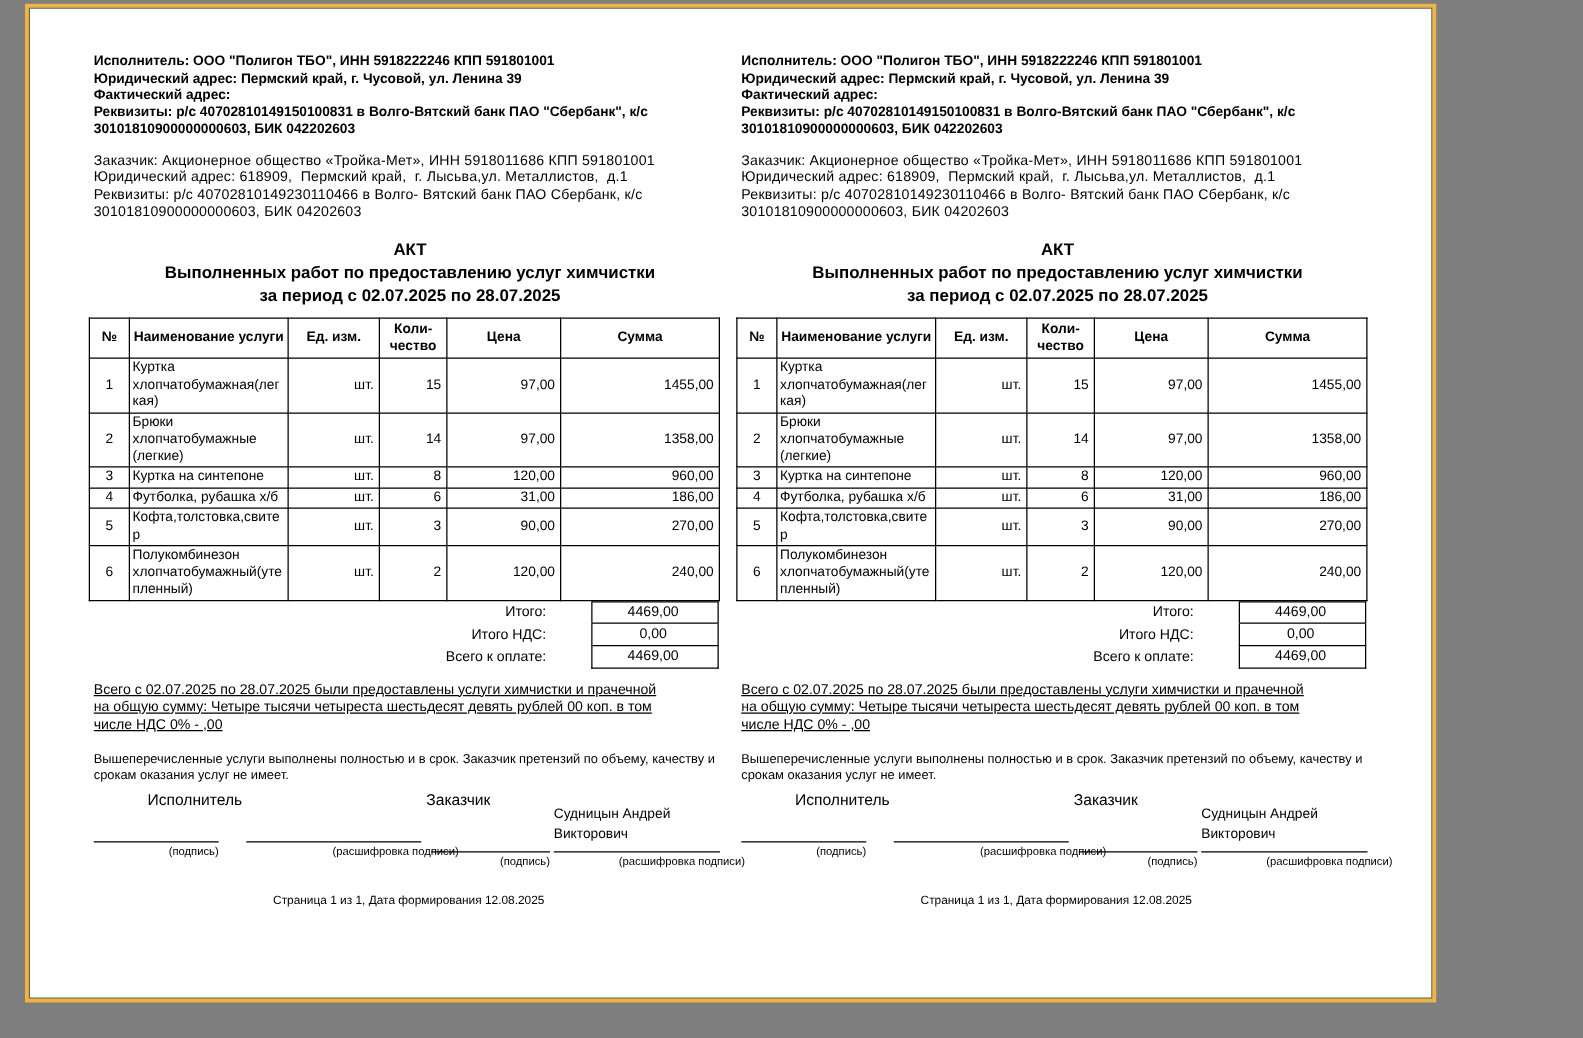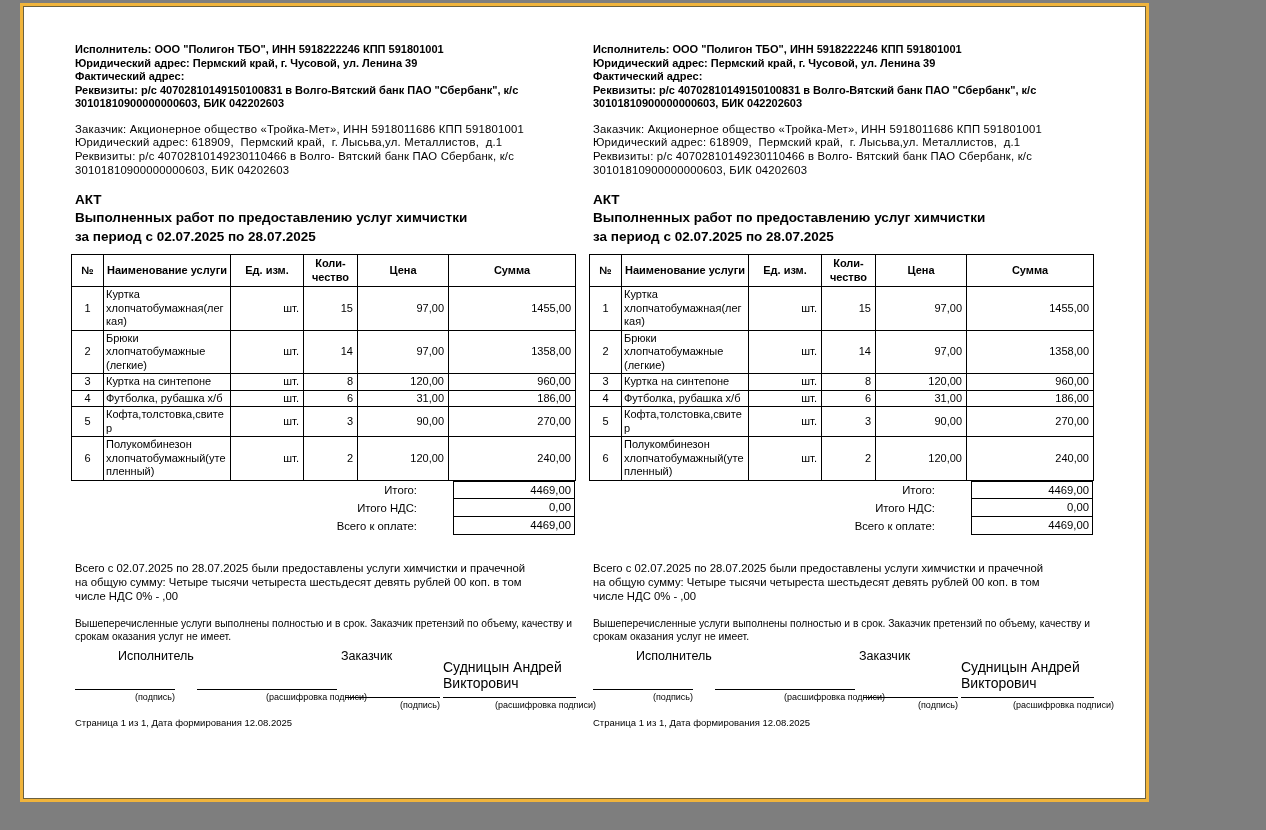--- a/index.html
+++ b/index.html
@@ -18,21 +18,21 @@
   }
   .doc-copy{position:absolute;top:36px;width:506px;}
   .copy-left{left:51px;}
   .copy-right{left:569px;}
 
   .block .bline{font-size:11px;line-height:13.5px;white-space:pre-wrap;}
   .executor .bline{font-weight:bold;}
   .customer{margin-top:12px;}
   .customer .bline{font-size:11.3px;line-height:13.8px;letter-spacing:0.2px;}
 
-  .title{margin-top:13px;text-align:left;font-weight:bold;font-size:13.5px;line-height:18.5px;}
+  .title{margin-top:13px;text-align:center;font-weight:bold;font-size:13.5px;line-height:18.5px;}
 
   table.act-table{
     border-collapse:collapse;table-layout:fixed;
     width:504px;margin-left:-4px;margin-top:8px;
   }
   .act-table col.w0{width:32px}
   .act-table col.w1{width:127px}
   .act-table col.w2{width:73px}
   .act-table col.w3{width:54px}
   .act-table col.w4{width:91px}
@@ -43,45 +43,45 @@
   }
   .act-table th{font-weight:bold;text-align:center;padding:2px 1px;line-height:13.5px;}
   td.c-num{text-align:center;}
   td.c-name{text-align:left;overflow-wrap:break-word;word-wrap:break-word;}
   td.c-unit,td.c-qty,td.c-price,td.c-sum{text-align:right;padding-right:4px;}
 
   .totals{width:504px;margin-left:-4px;}
   .trow{display:flex;justify-content:flex-end;height:18px;gap:31px;}
   .tlabel{font-size:11.3px;line-height:18px;padding-right:5px;white-space:nowrap;}
   .tvalue{
-    width:122px;box-sizing:border-box;border:1px solid #000;
-    font-size:11.3px;line-height:16px;text-align:right;padding-right:3px;
+    width:102px;box-sizing:border-box;border:1px solid #000;
+    font-size:11.3px;line-height:16px;text-align:center;padding-right:3px;
   }
   .trow + .trow .tvalue{border-top:0;}
 
-  .summary{margin-top:26px;width:462px;font-size:11.3px;line-height:14px;}
+  .summary{margin-top:10px;width:462px;font-size:11.3px;line-height:14px;text-decoration:underline;}
   .claims{margin-top:14px;width:506px;font-size:10.3px;line-height:13px;}
 
   .sig-area{position:relative;margin-top:6px;height:64px;}
   .sig-head{position:absolute;top:0;font-size:12.5px;line-height:14px;}
   .h-exec{left:0;margin-left:43px;}
   .h-cust{left:266px;}
-  .sig-name{position:absolute;left:368px;top:10px;width:148px;font-size:14px;line-height:16px;}
+  .sig-name{position:absolute;left:368px;top:10px;width:148px;font-size:11px;line-height:16px;}
   .sig-line{position:absolute;height:0;border-top:1px solid #000;}
   .l1{left:0;width:100px;top:40px;}
   .l2{left:122px;width:140px;top:40px;}
   .l3{left:270px;width:95px;top:48px;}
   .l4{left:368px;width:133px;top:48px;}
   .sig-cap{position:absolute;font-size:9px;line-height:10px;text-align:right;}
   .p1{left:0;width:100px;top:43px;}
   .p2{left:92px;width:200px;top:43px;}
   .p3{left:270px;width:95px;top:51px;}
   .p4{left:348px;width:173px;top:51px;}
 
-  .copy-footer{margin-top:4px;text-align:left;font-size:9.5px;padding-right:2px;}
+  .copy-footer{margin-top:18px;text-align:center;font-size:9.5px;padding-right:2px;}
 </style>
 </head>
 <body>
 
 <div class="page">
     <div class="doc-copy copy-left">
 
     <div class="block executor">
       <div class="bline">Исполнитель: ООО "Полигон ТБО", ИНН 5918222246 КПП 591801001</div>
       <div class="bline">Юридический адрес: Пермский край, г. Чусовой, ул. Ленина 39</div>

